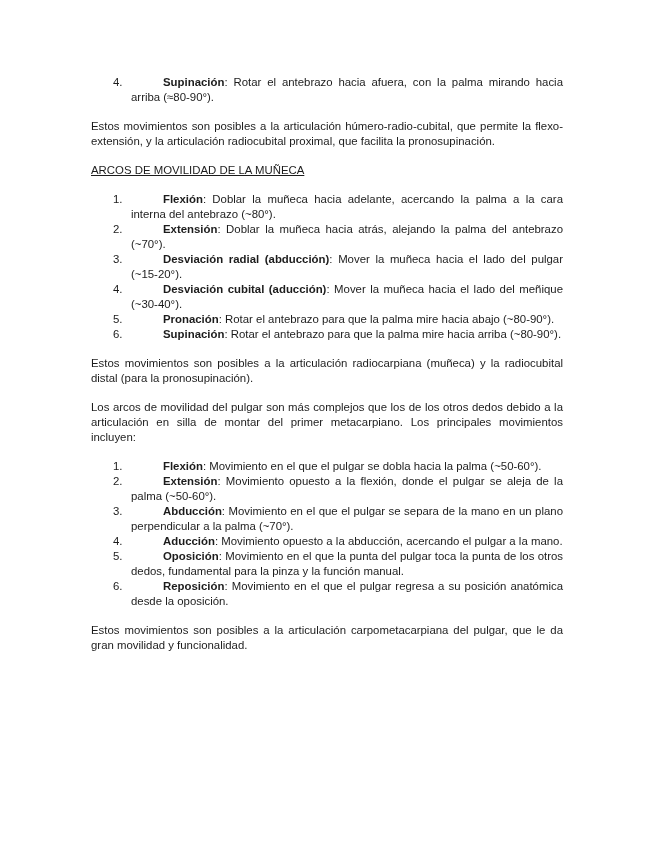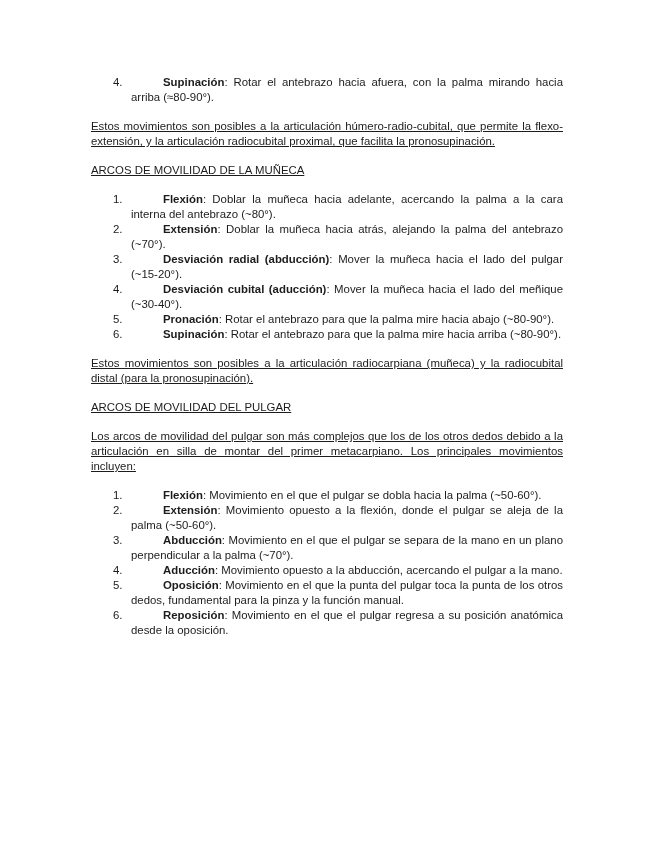--- a/index.html
+++ b/index.html
@@ -11,21 +11,21 @@
     height: 848px;
     background: #ffffff;
     font-family: "Liberation Sans", "DejaVu Sans", sans-serif;
     font-size: 11.4px;
     line-height: 15px;
     color: #1c1c1c;
     padding: 75px 92px 0 91px;
     overflow: hidden;
   }
   .block { margin-bottom: 14px; }
-  p.para { text-align: justify; text-decoration: underline; }
+  p.para { text-align: justify; }
   .heading { font-weight: normal; text-align: left; text-decoration: underline; }
   .doc-list { width: 100%; }
   .li { display: flex; padding-left: 22px; }
   .li .num { flex: 0 0 18px; }
   .li .body { flex: 1 1 auto; text-align: justify; }
   .term { font-weight: bold; margin-left: 32px; }
 </style>
 </head>
 <body>
 
@@ -65,21 +65,20 @@
         <span class="body"><span class="term">Pronación</span><span>: </span><span>Rotar el antebrazo para que la palma mire hacia abajo (~80-90°).</span></span>
       </div>
     <div class="li">
         <span class="num">6.</span>
         <span class="body"><span class="term">Supinación</span><span>: </span><span>Rotar el antebrazo para que la palma mire hacia arriba (~80-90°).</span></span>
       </div>
   </div>
 
   <p class="para block">Estos movimientos son posibles a la articulación radiocarpiana (muñeca) y la radiocubital distal (para la pronosupinación).</p>
 
-  <p class="heading block">ARCOS DE MOVILIDAD DEL PULGAR</p>
 
   <p class="para block">Los arcos de movilidad del pulgar son más complejos que los de los otros dedos debido a la articulación en silla de montar del primer metacarpiano. Los principales movimientos incluyen:</p>
 
   <div class="doc-list block">
     <div class="li">
         <span class="num">1.</span>
         <span class="body"><span class="term">Flexión</span><span>: </span><span>Movimiento en el que el pulgar se dobla hacia la palma (~50-60°).</span></span>
       </div>
     <div class="li">
         <span class="num">2.</span>
@@ -96,14 +95,15 @@
     <div class="li">
         <span class="num">5.</span>
         <span class="body"><span class="term">Oposición</span><span>: </span><span>Movimiento en el que la punta del pulgar toca la punta de los otros dedos, fundamental para la pinza y la función manual.</span></span>
       </div>
     <div class="li">
         <span class="num">6.</span>
         <span class="body"><span class="term">Reposición</span><span>: </span><span>Movimiento en el que el pulgar regresa a su posición anatómica desde la oposición.</span></span>
       </div>
   </div>
 
+  <p class="para block">Estos movimientos son posibles a la articulación carpometacarpiana del pulgar, que le da gran movilidad y funcionalidad.</p>
 
 </div>
 
 </body></html>

